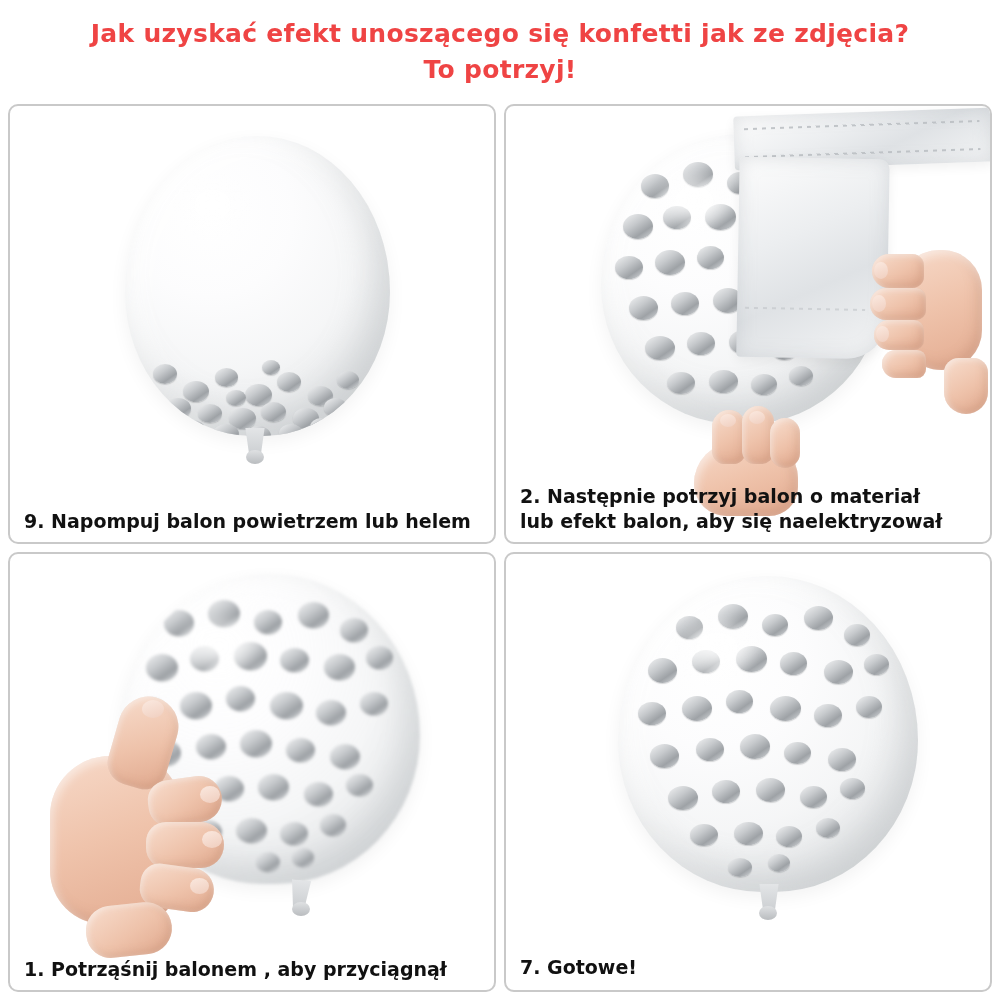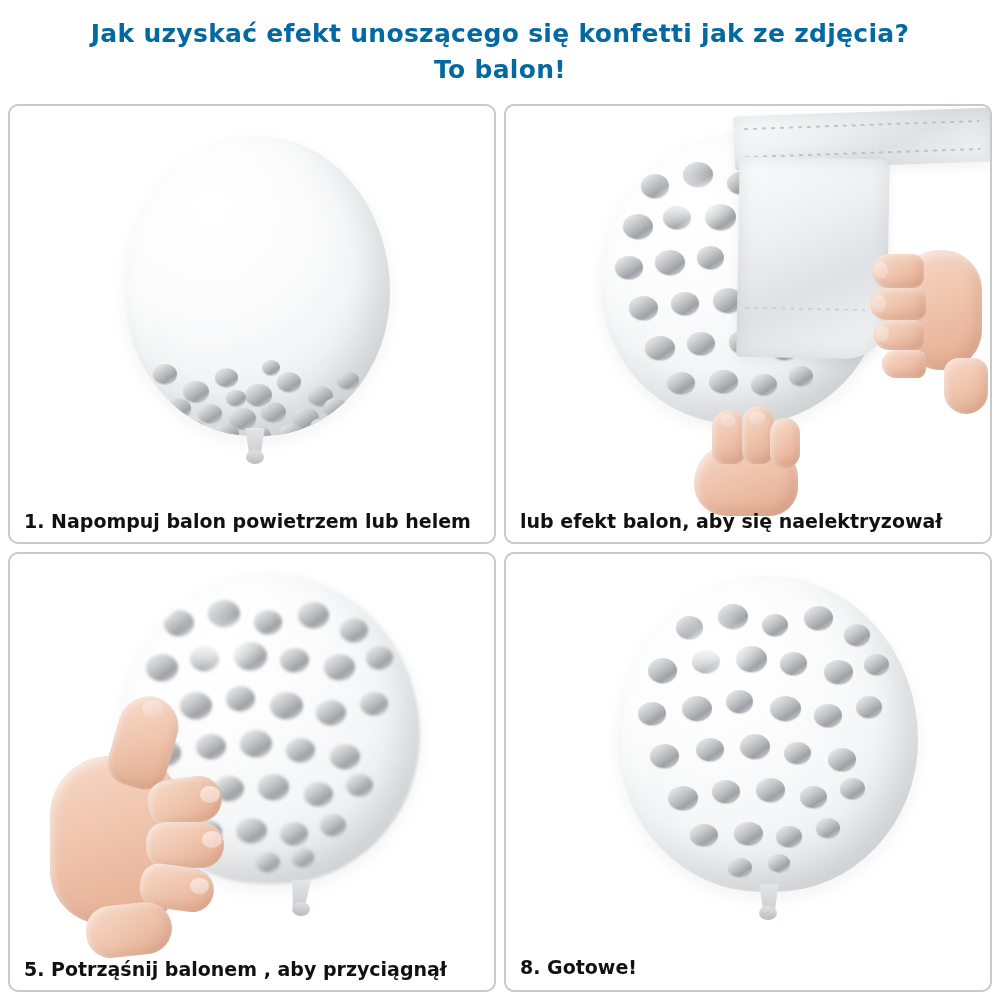--- a/index.html
+++ b/index.html
@@ -32,21 +32,21 @@
     align-items: center;
     justify-content: flex-start;
     padding-top: 16px;
     box-sizing: border-box;
   }
   .header-line {
     font-family: "DejaVu Sans", sans-serif;
     font-weight: 700;
     font-size: 25px;
     letter-spacing: 0.3px;
-    color: #0369a1;
+    color: #ef4444;
     line-height: 1.42;
     text-align: center;
     white-space: nowrap;
   }
   
   .grid {
     position: absolute;
     top: 104px;
     left: 8px;
     width: 984px;
@@ -171,21 +171,21 @@
     opacity: 0.85;
   }
 </style>
 </head>
 <body>
 
 <div class="page">
 
   <div class="header">
     <div class="header-line">Jak uzyskać efekt unoszącego się konfetti jak ze zdjęcia?</div>
-    <div class="header-line">To balon!</div>
+    <div class="header-line">To potrzyj!</div>
   </div>
 
   <div class="grid">
 
     <div class="panel">
       <div class="panel-photo">
 
         <div class="balloon" style="left:115px; top:30px; width:265px; height:300px;">
 
           <div class="confetti" style="left:28px; top:228px; width:24px; height:20px;"></div>
@@ -206,21 +206,21 @@
           <div class="confetti" style="left:121px; top:290px; width:25px; height:20px;"></div>
           <div class="confetti" style="left:154px; top:288px; width:24px; height:19px;"></div>
           <div class="confetti" style="left:185px; top:282px; width:22px; height:18px;"></div>
           <div class="confetti" style="left:101px; top:254px; width:20px; height:16px;"></div>
           <div class="confetti" style="left:137px; top:224px; width:18px; height:15px;"></div>
         </div>
         <div class="neck" style="left:230px; top:322px;"></div>
         <div class="knot" style="left:236px; top:344px;"></div>
       </div>
       <div class="caption two-line">
-        <span>1. Napompuj balon powietrzem lub helem</span>
+        <span>9. Napompuj balon powietrzem lub helem</span>
       </div>
     </div>
 
     <div class="panel">
       <div class="panel-photo">
 
         <div class="cloth" style="left:228px; top:6px; width:258px; height:54px; border-radius:4px; transform:rotate(-2deg);">
           <div class="cloth-seam" style="left:10px; top:12px; width:236px;"></div>
           <div class="cloth-seam" style="left:10px; top:40px; width:236px;"></div>
         </div>
@@ -278,20 +278,21 @@
         <div class="hand" style="left:170px; top:300px; width:140px; height:120px;">
           <div class="palm" style="left:18px; top:36px; width:104px; height:74px; border-radius:46px 40px 32px 36px;"></div>
           <div class="finger" style="left:36px; top:4px; width:34px; height:54px; border-radius:18px 18px 14px 14px;"></div>
           <div class="finger" style="left:66px; top:0px; width:32px; height:58px; border-radius:17px 17px 14px 14px;"></div>
           <div class="finger" style="left:94px; top:12px; width:30px; height:50px; border-radius:16px;"></div>
           <div class="nail" style="left:44px; top:8px; width:16px; height:13px;"></div>
           <div class="nail" style="left:73px; top:5px; width:16px; height:13px;"></div>
         </div>
       </div>
       <div class="caption two-line">
+        <span>2. Następnie potrzyj balon o materiał</span>
         <span class="l2">lub efekt balon, aby się naelektryzował</span>
       </div>
     </div>
 
     <div class="panel">
       <div class="panel-photo">
 
         <div class="balloon" style="left:110px; top:20px; width:300px; height:310px; filter: blur(1.6px);">
           <div class="confetti" style="left:44px; top:36px; width:30px; height:26px;"></div>
           <div class="confetti" style="left:88px; top:26px; width:32px; height:27px;"></div>
@@ -337,21 +338,21 @@
           <div class="finger" style="left:118px; top:88px; width:74px; height:46px; border-radius:26px 30px 30px 26px; transform:rotate(-8deg);"></div>
           <div class="nail" style="left:170px; top:96px; width:20px; height:17px;"></div>
           <div class="finger" style="left:116px; top:132px; width:78px; height:46px; border-radius:26px 30px 30px 26px;"></div>
           <div class="nail" style="left:172px; top:141px; width:20px; height:17px;"></div>
           <div class="finger" style="left:110px; top:176px; width:74px; height:44px; border-radius:24px 28px 28px 24px; transform:rotate(8deg);"></div>
           <div class="nail" style="left:160px; top:188px; width:19px; height:16px;"></div>
           <div class="finger" style="left:56px; top:214px; width:86px; height:52px; border-radius:30px 32px 32px 30px; transform:rotate(-6deg);"></div>
         </div>
       </div>
       <div class="caption two-line">
-        <span>5. Potrząśnij balonem , aby przyciągnął</span>
+        <span>1. Potrząśnij balonem , aby przyciągnął</span>
       </div>
     </div>
 
     <div class="panel">
       <div class="panel-photo">
         <div class="balloon" style="left:112px; top:22px; width:300px; height:316px;">
           <div class="confetti" style="left:58px; top:40px; width:27px; height:23px;"></div>
           <div class="confetti" style="left:100px; top:28px; width:30px; height:25px;"></div>
           <div class="confetti" style="left:144px; top:38px; width:26px; height:22px;"></div>
           <div class="confetti" style="left:186px; top:30px; width:29px; height:24px;"></div>
@@ -382,18 +383,18 @@
           <div class="confetti" style="left:116px; top:246px; width:29px; height:23px;"></div>
           <div class="confetti" style="left:158px; top:250px; width:26px; height:21px;"></div>
           <div class="confetti" style="left:198px; top:242px; width:24px; height:20px;"></div>
           <div class="confetti" style="left:110px; top:282px; width:24px; height:19px;"></div>
           <div class="confetti" style="left:150px; top:278px; width:22px; height:18px;"></div>
         </div>
         <div class="neck" style="left:248px; top:330px;"></div>
         <div class="knot" style="left:253px; top:352px;"></div>
       </div>
       <div class="caption">
-        <span>8. Gotowe!</span>
+        <span>7. Gotowe!</span>
       </div>
     </div>
 
   </div>
 </div>
 
 </body></html>

